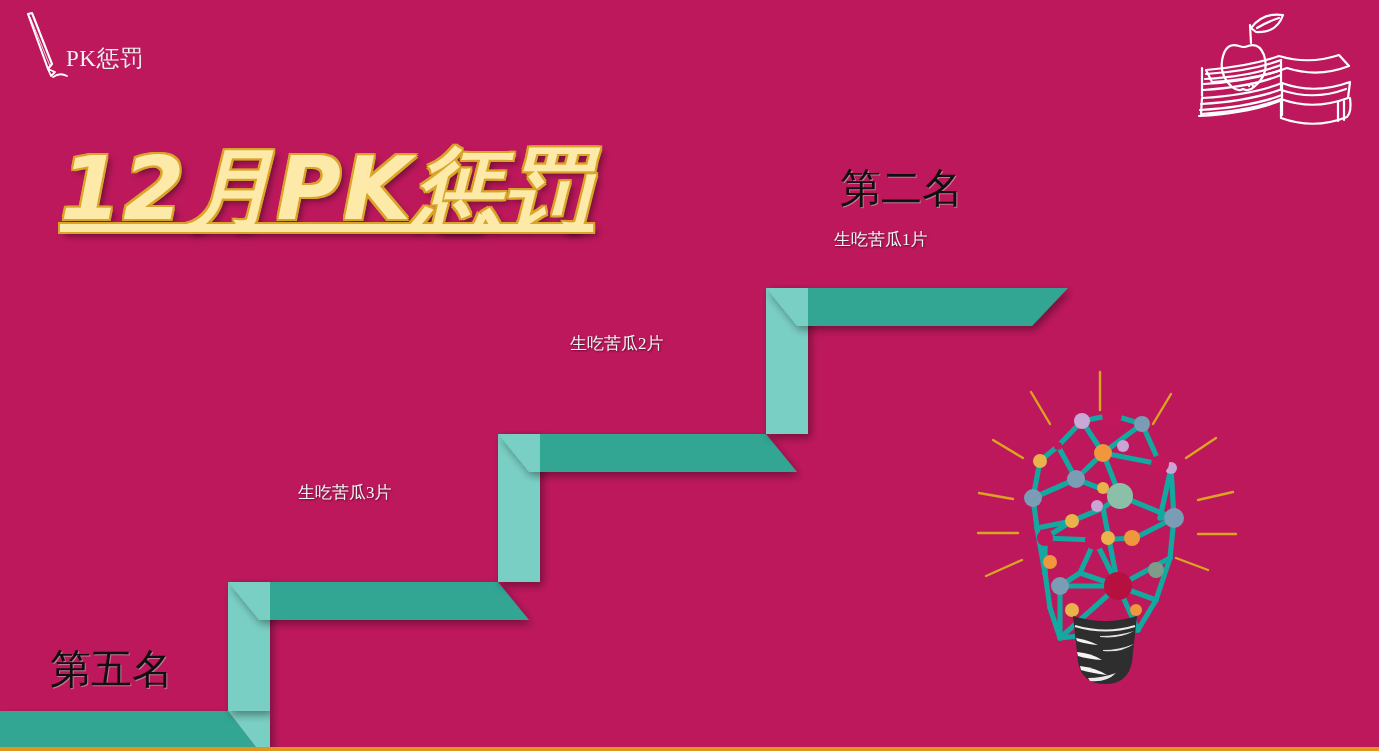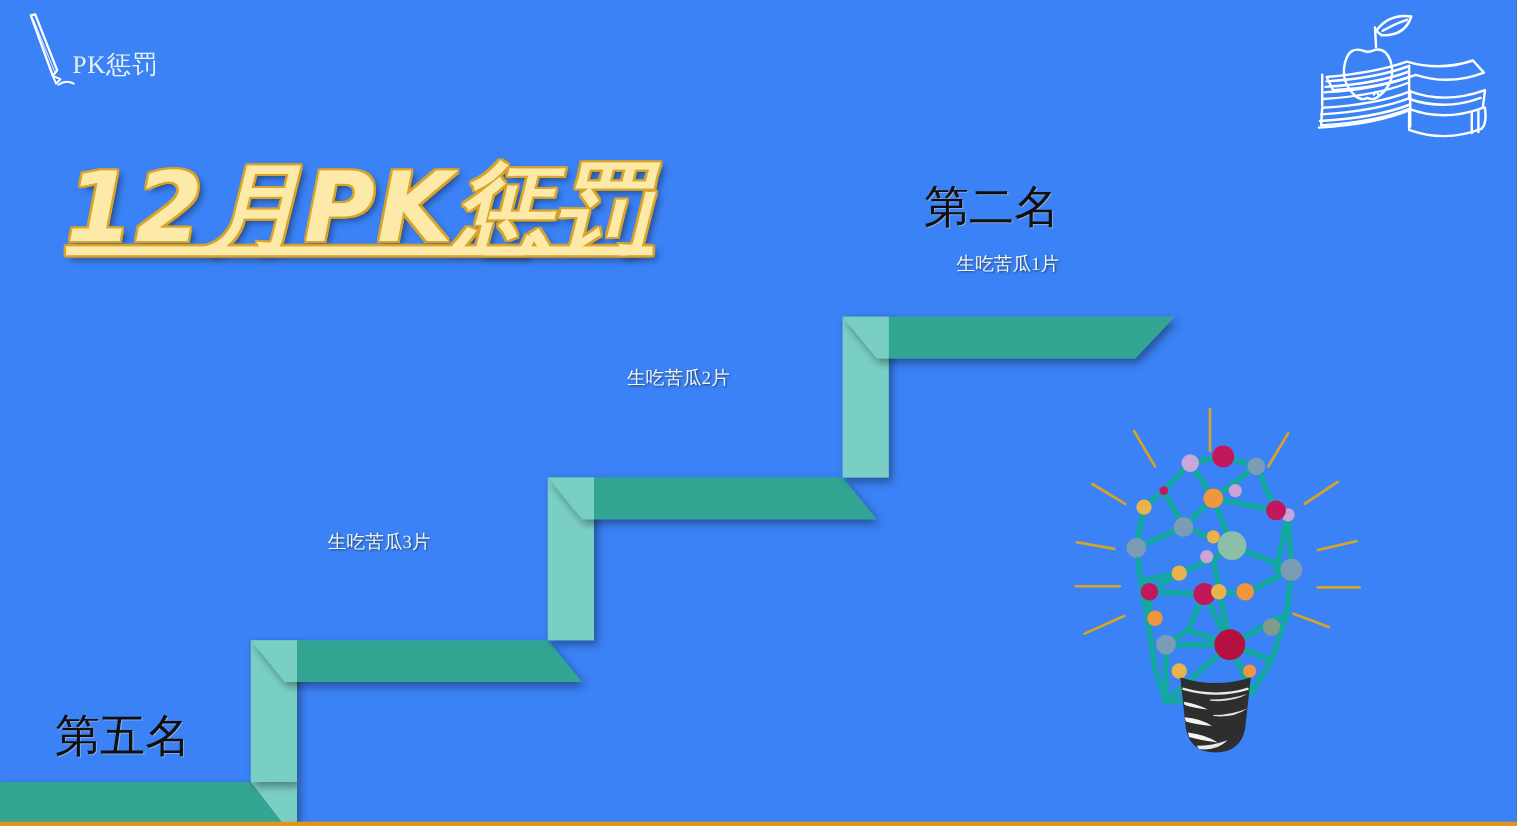--- a/index.html
+++ b/index.html
@@ -8,21 +8,21 @@
     padding: 0;
     background: #1b3330;
   }
   body {
     font-family: "Liberation Serif", "DejaVu Serif", serif;
   }
   .slide {
     position: relative;
     width: 1379px;
     height: 751px;
-    background: #3b82f6;
+    background: #be185d;
     overflow: hidden;
   }
 
   
   .bottom-rule {
     position: absolute;
     left: 0;
     bottom: 0;
     width: 1379px;
     height: 4px;
@@ -95,21 +95,20 @@
     width: 1379px;
     height: 751px;
     z-index: 10;
   }
 
   
   .step-label {
     position: absolute;
     z-index: 22;
     white-space: nowrap;
-    text-align: right;
   }
   .rank {
     font-family: "Liberation Serif", "DejaVu Serif", serif;
     font-size: 41px;
     color: #100f0d;
     line-height: 1;
     text-shadow: 1px 1px 0 rgba(190,200,198,0.55);
   }
   .penalty {
     font-family: "Liberation Serif", "DejaVu Serif", serif;

